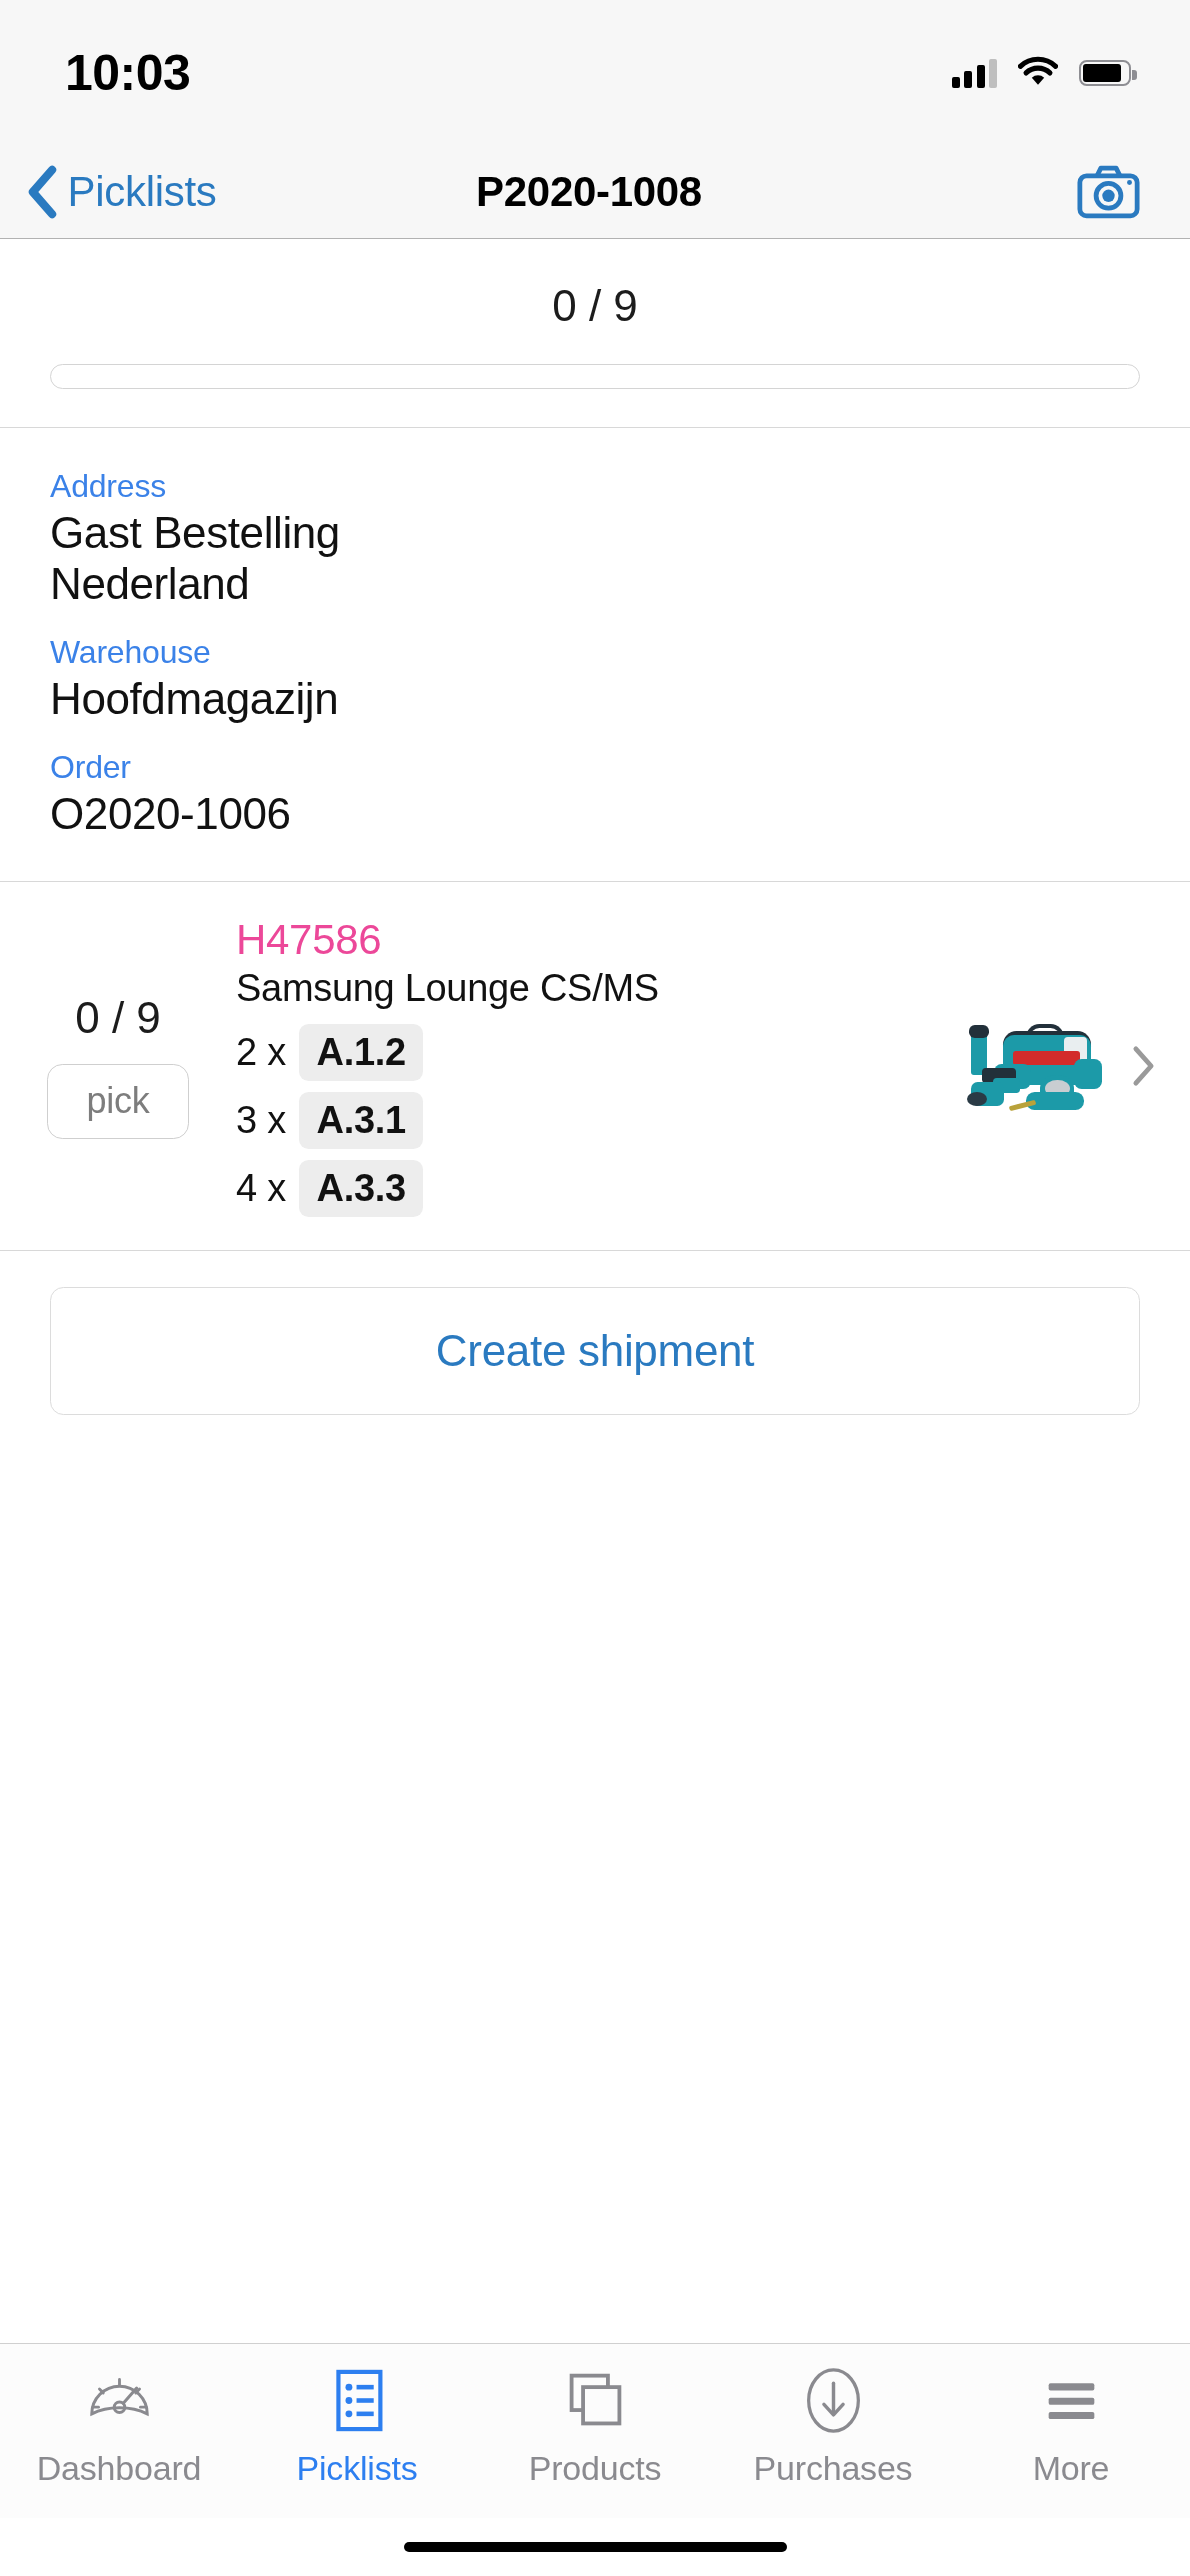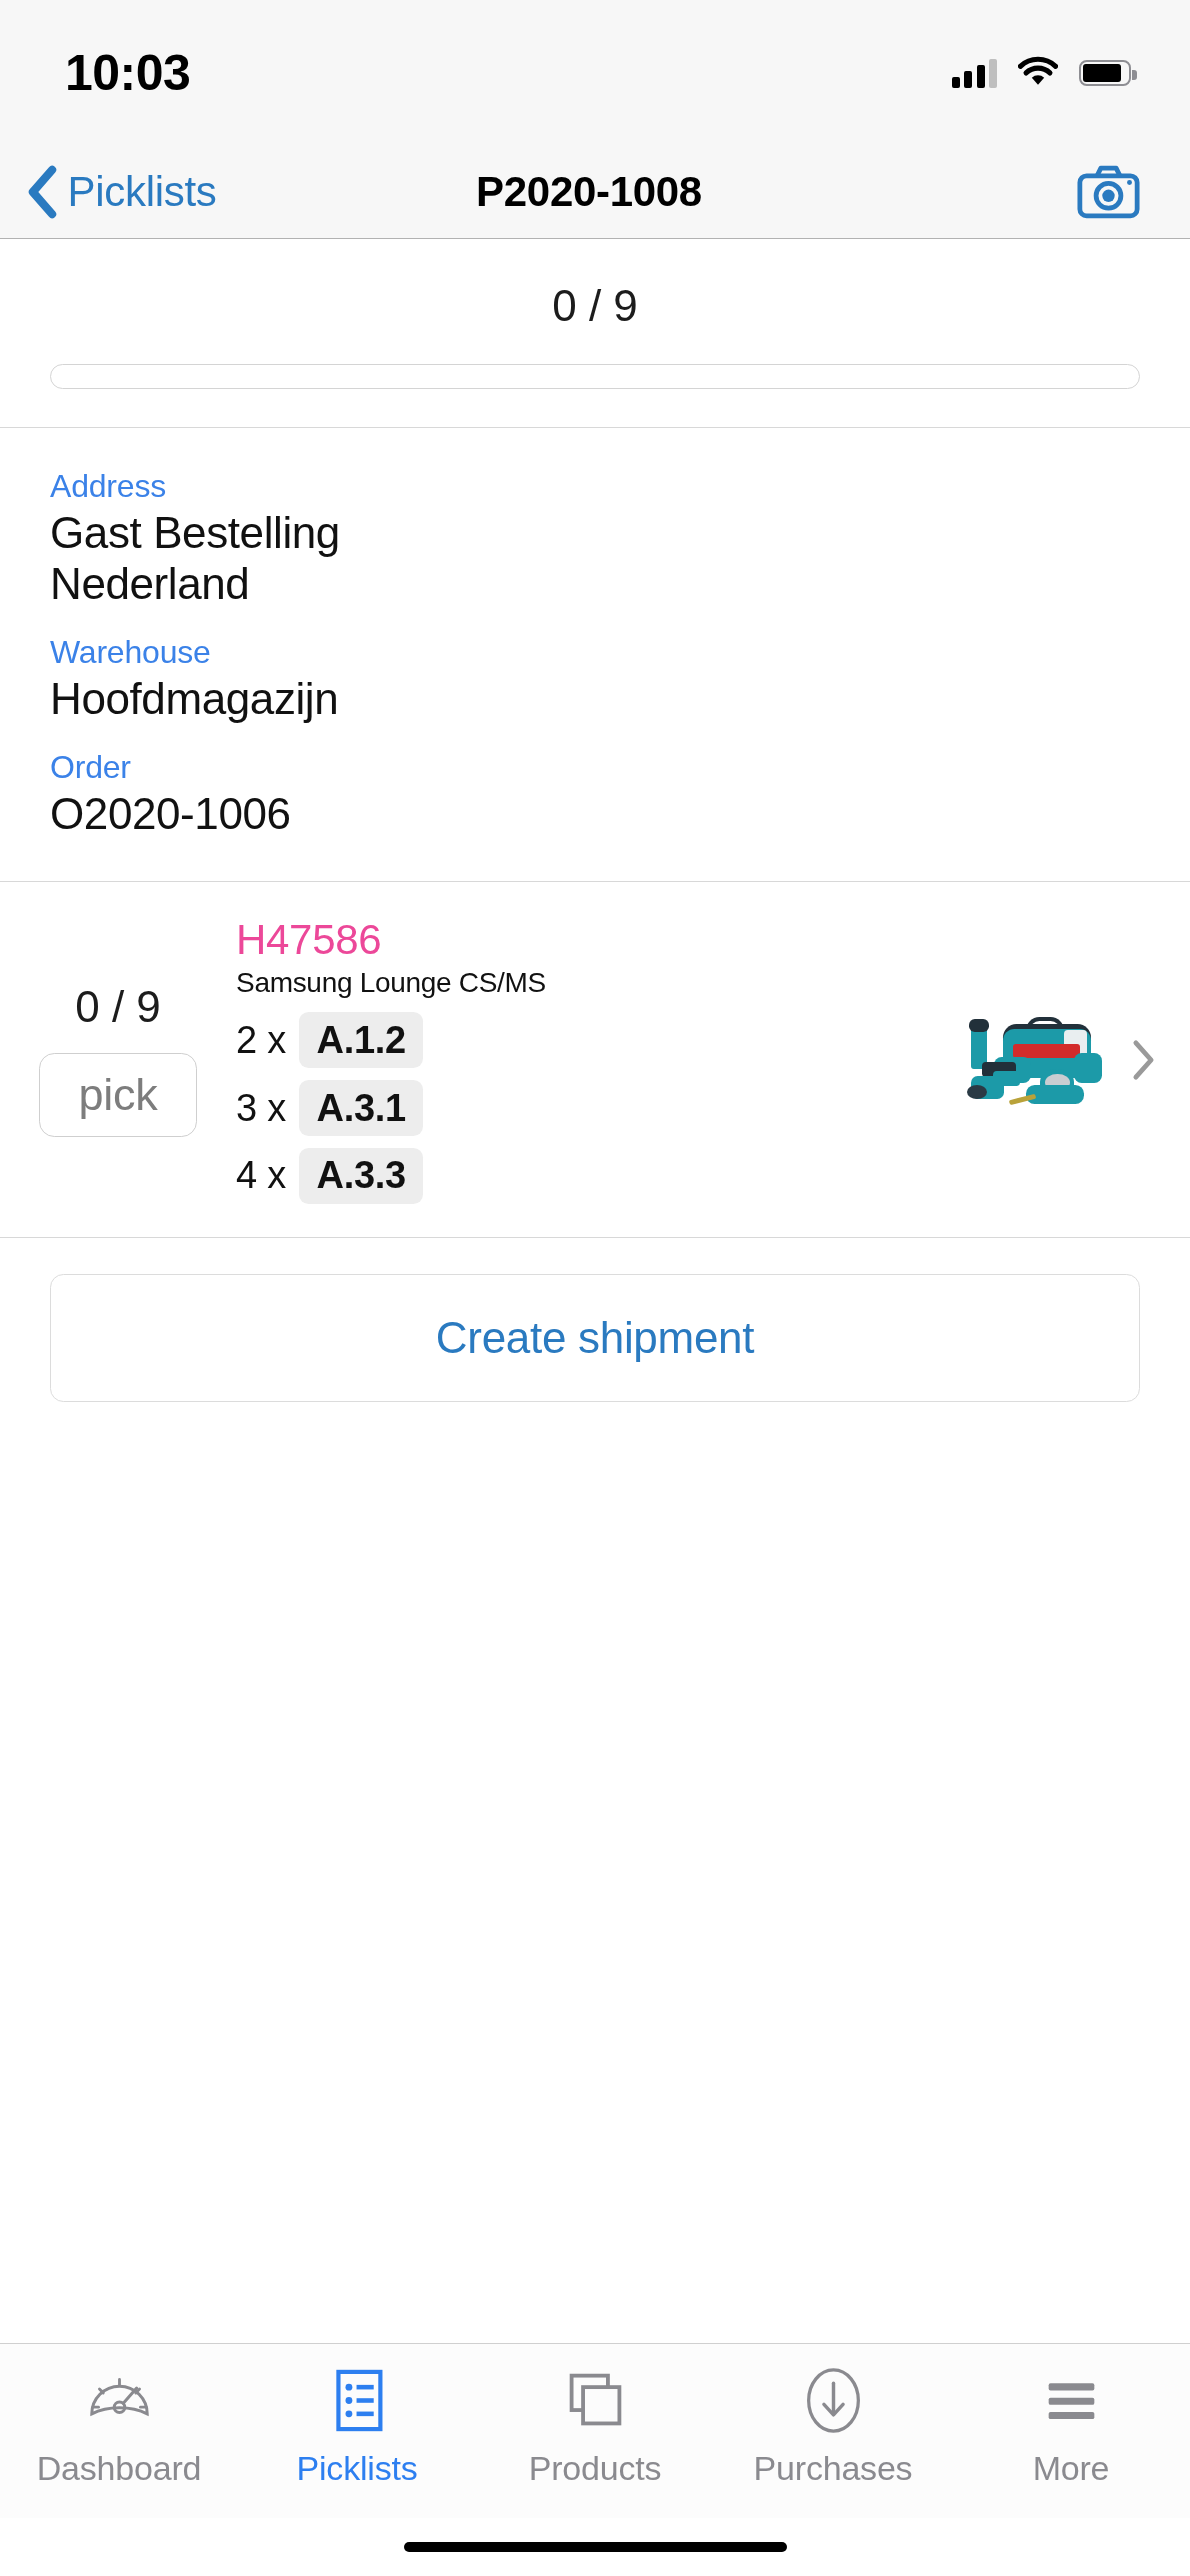--- a/index.html
+++ b/index.html
@@ -60,26 +60,26 @@
   .info-label { font-size:32px; color:#3b82e8; margin-top:25px; margin-bottom:1.9px; letter-spacing:-0.2px; }
   .info-value { font-size:44px; color:#111; line-height:1.16; letter-spacing:-0.4px; }
 
   
   .picklines { border-bottom:1.4px solid #d8d8d8; }
   .pickrow { display:flex; align-items:center; padding:33px 25px 33px 0; }
   .pick-left { width:236px; flex:0 0 236px; display:flex; flex-direction:column; align-items:center; gap:21px; }
   .pick-count { font-size:44px; color:#1c1c1c; letter-spacing:0px; }
   .pick-btn {
     border:1.9px solid #cfcfcf; border-radius:15.3px;
-    padding:15.3px 38px; font-size:45px; color:#7d7d7d;
+    padding:15.3px 38px; font-size:36px; color:#7d7d7d;
     background:#fff; cursor:pointer; letter-spacing:-0.2px;
   }
   .pick-mid { flex:1 1 auto; min-width:0; padding-right:15.3px; }
   .pick-sku { font-size:42px; color:#ec4899; line-height:1.2; letter-spacing:-0.3px; }
-  .pick-name { font-size:28px; color:#111; line-height:1.25; margin-bottom:11.5px; letter-spacing:-0.3px; }
+  .pick-name { font-size:38px; color:#111; line-height:1.25; margin-bottom:11.5px; letter-spacing:-0.3px; }
   .loc-line { display:flex; align-items:center; gap:13.4px; margin-top:11.5px; }
   .loc-qty { font-size:38px; color:#111; letter-spacing:-0.2px; }
   .loc-badge {
     background:#ededed; border-radius:9.6px; padding:6.7px 17px;
     font-size:38px; font-weight:700; color:#111; letter-spacing:-0.3px;
   }
   .pick-thumb { width:169px; flex:0 0 169px; height:117px; position:relative; }
   .pick-chevron { width:44px; flex:0 0 44px; display:flex; justify-content:center; cursor:pointer; }
 
   

